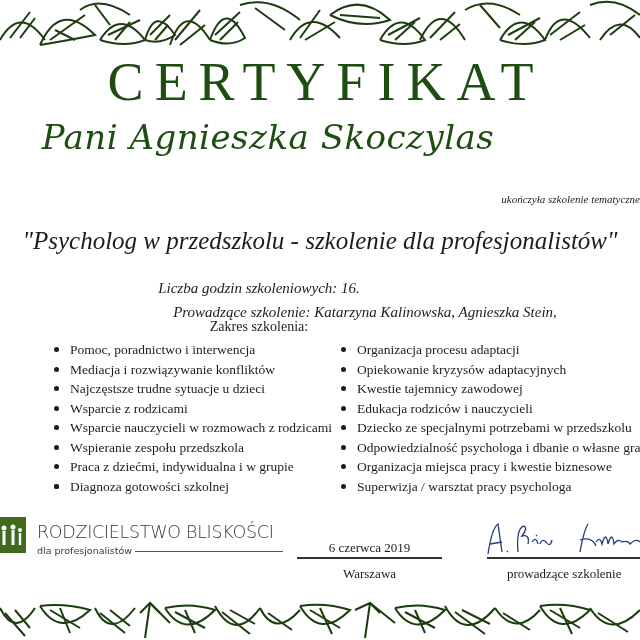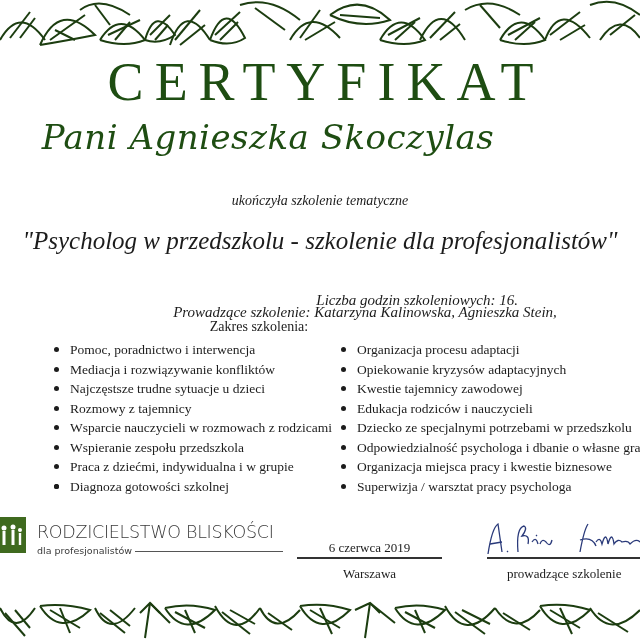--- a/index.html
+++ b/index.html
@@ -5,26 +5,26 @@
   html, body { margin: 0; padding: 0; background: #ffffff; }
   body { width: 640px; height: 640px; overflow: hidden; position: relative; font-family: "DejaVu Serif", serif; color: #1c1c1c; }
   .border { position: absolute; left: 0; width: 640px; overflow: hidden; }
   .border.top { top: 0; height: 46px; }
   .border.bottom { top: 598px; height: 42px; }
   .border svg { display: block; }
   .title { position: absolute; top: 52px; left: 0; width: 640px; text-align: center;
     font-family: "Liberation Serif", serif; font-size: 54px; letter-spacing: 11px; color: #1e4d12; line-height: 60px; margin-left: 6px; }
   .recipient { position: absolute; top: 115px; left: 0; width: 536px; text-align: center;
     font-family: "DejaVu Serif", serif; font-style: italic; font-size: 34px; color: #1e4d12; line-height: 44px; letter-spacing: 0.5px; font-weight: 300; }
-  .completed { position: absolute; top: 193px; left: 0; width: 640px; text-align: center;
-    font-family: "Liberation Serif", serif; font-style: italic; font-size: 14px; color: #1c1c1c; }
+  .completed { position: absolute; top: 193px; left: 0; width: 640px; text-align: right;
+    font-family: "Liberation Serif", serif; font-style: italic; font-size: 11px; color: #1c1c1c; }
   .course { position: absolute; top: 227px; left: 0; width: 640px; text-align: center;
     font-family: "Liberation Serif", serif; font-style: italic; font-size: 25px; color: #1c1c1c; }
-  .hours { position: absolute; top: 280px; left: 0; width: 518px; text-align: right;
-    font-family: "Liberation Serif", serif; font-style: italic; font-size: 15px; margin-top: 12px; }
+  .hours { position: absolute; top: 280px; left: 0; width: 518px; text-align: center;
+    font-family: "Liberation Serif", serif; font-style: italic; font-size: 15px; }
   .trainers { position: absolute; top: 304px; left: 0; width: 636px; text-align: center;
     font-family: "Liberation Serif", serif; font-style: italic; font-size: 15px; margin-left: 47px; }
   .scope { position: absolute; top: 319px; left: 0; width: 518px; text-align: center;
     font-family: "Liberation Serif", serif; font-size: 14px; }
   .list { position: absolute; list-style: none; margin: 4px; padding: 0;
     font-family: "Liberation Serif", serif; font-size: 13.5px; line-height: 19.5px; }
   .list.left { top: 336px; left: 50px; }
   .list.right { top: 336px; left: 337px; white-space: nowrap; }
   .list li { position: relative; padding-left: 16px; white-space: nowrap; }
   .list li .bullet { position: absolute; left: 0; top: 7px; width: 5px; height: 5px; border-radius: 50%; background: #1c1c1c; }
@@ -99,21 +99,21 @@
 <div class="completed">ukończyła szkolenie  tematyczne</div>
 <div class="course">"Psycholog w przedszkolu - szkolenie dla profesjonalistów"</div>
 <div class="hours">Liczba godzin szkoleniowych: 16.</div>
 <div class="trainers">Prowadzące szkolenie: Katarzyna Kalinowska, Agnieszka Stein,</div>
 <div class="scope">Zakres szkolenia:</div>
 
 <ul class="list left">
   <li><span class="bullet"></span><span>Pomoc, poradnictwo i interwencja</span></li>
   <li><span class="bullet"></span><span>Mediacja i rozwiązywanie konfliktów</span></li>
   <li><span class="bullet"></span><span>Najczęstsze trudne sytuacje u dzieci</span></li>
-  <li><span class="bullet"></span><span>Rozmowy z tajemnicy</span></li>
+  <li><span class="bullet"></span><span>Wsparcie z rodzicami</span></li>
   <li><span class="bullet"></span><span>Wsparcie nauczycieli w rozmowach z rodzicami</span></li>
   <li><span class="bullet"></span><span>Wspieranie zespołu przedszkola</span></li>
   <li><span class="bullet"></span><span>Praca z dziećmi, indywidualna i w grupie</span></li>
   <li><span class="bullet"></span></li>
   <li><span class="bullet"></span><span>Diagnoza gotowości szkolnej</span></li>
 </ul>
 
 <ul class="list right">
   <li><span class="bullet"></span><span>Organizacja procesu adaptacji</span></li>
   <li><span class="bullet"></span><span>Opiekowanie kryzysów adaptacyjnych</span></li>

